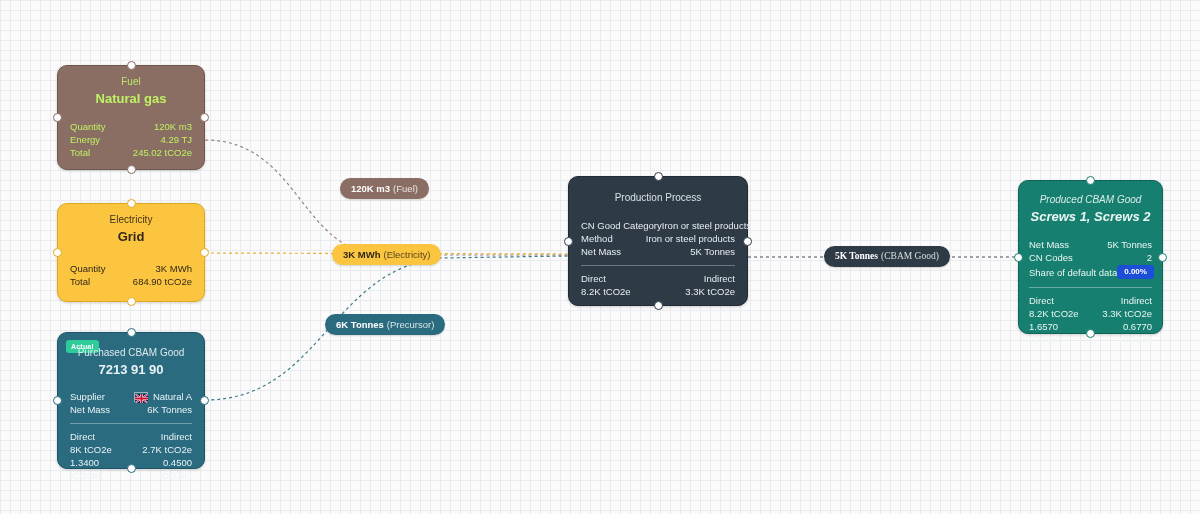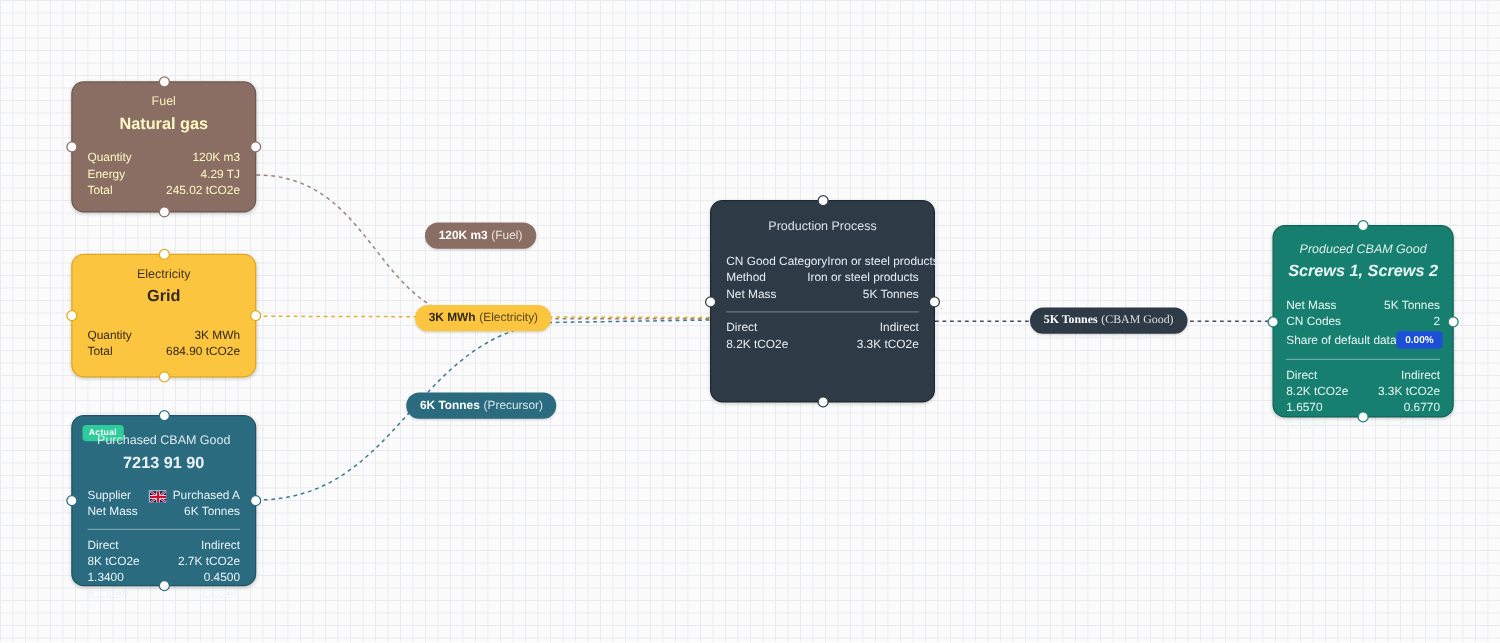--- a/index.html
+++ b/index.html
@@ -83,21 +83,21 @@
   }
   .h-t { top: -5px; left: 50%; margin-left: -4.5px; }
   .h-b { bottom: -5px; left: 50%; margin-left: -4.5px; }
   .h-l { left: -5px; top: 50%; margin-top: -4.5px; }
   .h-r { right: -5px; top: 50%; margin-top: -4.5px; }
 
   
   .n-fuel {
     background: #8a6e63;
     border: 1px solid #6f574e;
-    color: #fef9c3;
+    color: #bef264;
   }
   .n-fuel .handle { border: 1.5px solid #8a6e63; }
 
   .n-elec {
     background: #fcc53f;
     border: 1px solid #e0a81f;
     color: #32281a;
   }
   .n-elec .handle { border: 1.5px solid #e0a81f; }
 
@@ -255,21 +255,21 @@
         <span class="v supplier-val">
           <span class="flag">
             <svg width="13" height="9" viewBox="0 0 60 40" preserveAspectRatio="none">
               <rect width="60" height="40" fill="#012169"></rect>
               <path d="M0,0 L60,40 M60,0 L0,40" stroke="#fff" stroke-width="8"></path>
               <path d="M0,0 L60,40 M60,0 L0,40" stroke="#C8102E" stroke-width="4"></path>
               <path d="M30,0 L30,40 M0,20 L60,20" stroke="#fff" stroke-width="13"></path>
               <path d="M30,0 L30,40 M0,20 L60,20" stroke="#C8102E" stroke-width="8"></path>
             </svg>
           </span>
-          <span>Purchased A</span>
+          <span>Natural A</span>
         </span>
       </div>
       <div class="row">
         <span class="k">Net Mass</span>
         <span class="v">6K Tonnes</span>
       </div>
       <div class="divider"></div>
       <div class="dual">
         <span class="col-l">Direct</span>
         <span class="col-r">Indirect</span>
@@ -278,21 +278,21 @@
         <span class="col-l">8K tCO2e</span>
         <span class="col-r">2.7K tCO2e</span>
       </div>
       <div class="dual">
         <span class="col-l">1.3400 tCO2e/t</span>
         <span class="col-r">0.4500 tCO2e/t</span>
       </div>
     </div>
   </div>
 
-  <div class="node n-proc" style="left:568px; top:160px; width:180px; height:162px;">
+  <div class="node n-proc" style="left:568px; top:176px; width:180px; height:130px;">
     <div class="handle h-t"></div>
     <div class="handle h-b"></div>
     <div class="handle h-l"></div>
     <div class="handle h-r"></div>
     <div class="node-head" style="padding-top:14px;">
       <div class="node-kind">Production Process</div>
     </div>
     <div class="node-body" style="margin-top:14px;">
       <div class="row">
         <span class="k">CN Good Category</span>

